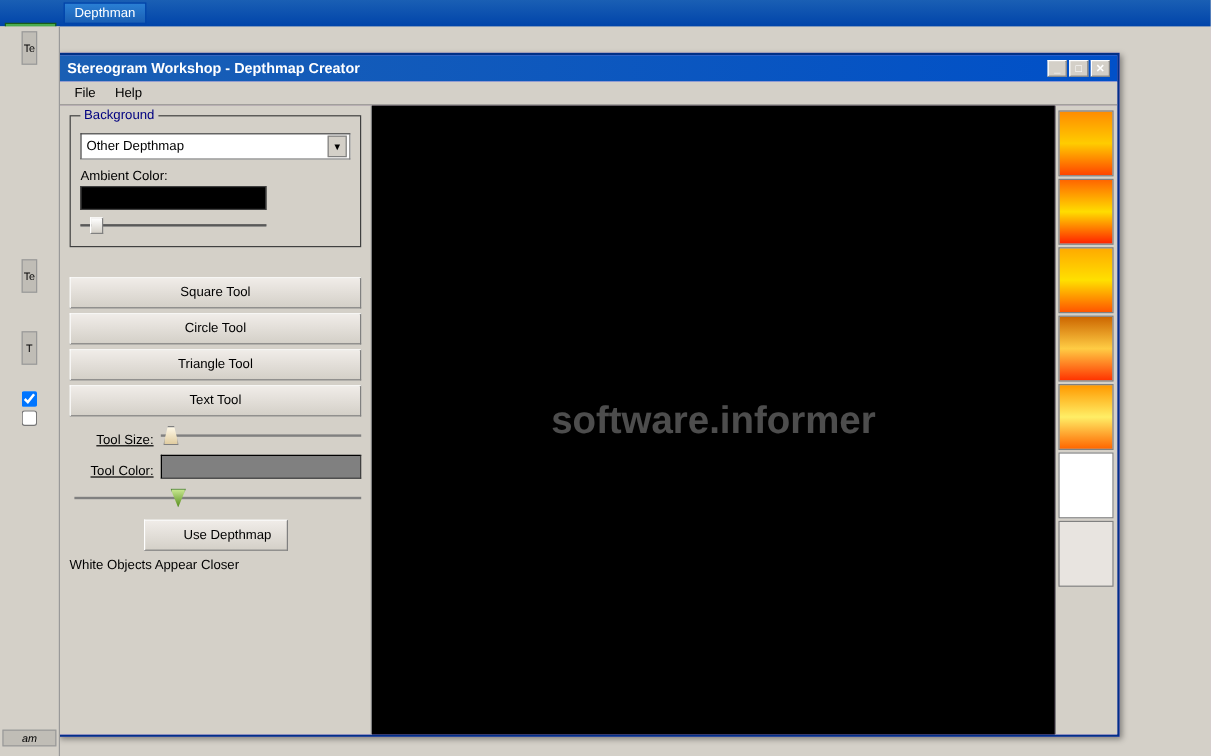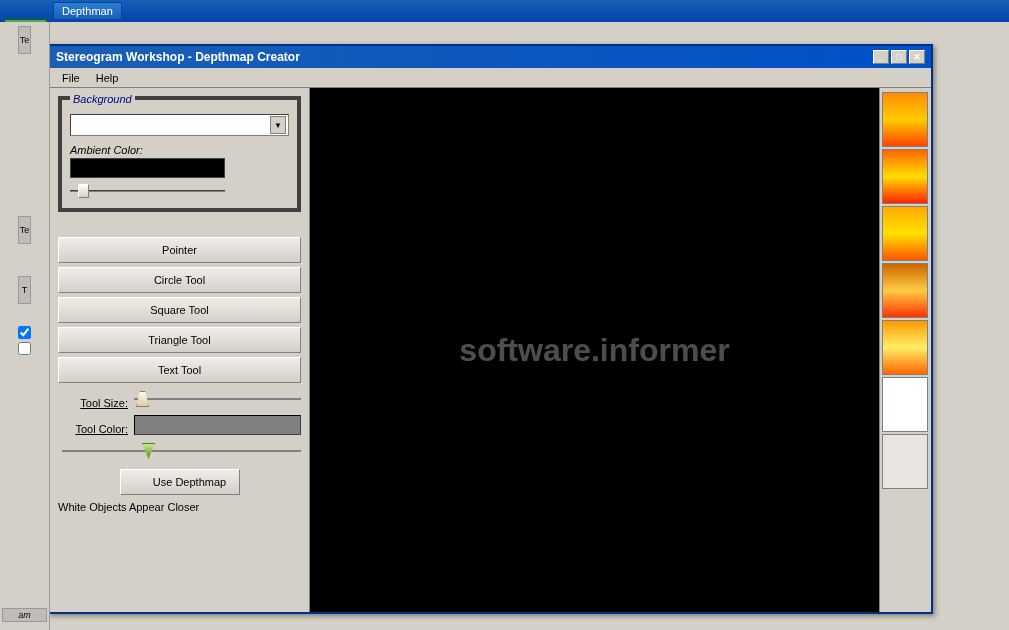--- a/index.html
+++ b/index.html
@@ -73,25 +73,24 @@
     .left-panel {
       width: 260px;
       background: #d4d0c8;
       padding: 8px;
       border-right: 1px solid #808080;
       overflow-y: auto;
     }
 
     
     .group-box {
-      border: 4px solid #404040;
+      border: 1px solid #404040;
       margin-bottom: 25px;
       padding: 6px 8px 8px;
       position: relative;
-      font-style: italic;
     }
     .group-box-title {
       position: absolute;
       top: -7px;
       left: 8px;
       background: #d4d0c8;
       padding: 0 3px;
       font-size: 11px;
       color: #000080;
     }
@@ -334,39 +333,39 @@
     </div>
 
     <div class="window-inner">
 
       <div class="left-panel">
 
         <div class="group-box">
           <span class="group-box-title">Background</span>
 
           <div class="dropdown">
+            <span style="font-size:11px; flex:1;">Other Depthmap</span>
             <div class="dropdown-arrow">
               <span>▼</span>
             </div>
           </div>
 
           <div class="color-label">Ambient Color:</div>
 
           <div class="color-swatch" style="background:#000; width:155px; height:20px; border:1px solid #404040;"></div>
 
           <div class="slider-container" style="position:relative; height:18px; margin-top:4px; width:155px;">
             <div style="position:absolute;top:8px;left:0;right:0;height:2px;background:#808080;border-top:1px solid #404040;"></div>
             <div style="position:absolute;top:2px;left:8px;width:11px;height:14px;background:linear-gradient(to bottom,#fff,#d4d0c8);border:1px solid #808080;border-top-color:#fff;border-left-color:#fff;cursor:pointer;"></div>
           </div>
         </div>
 
         <div class="tool-buttons">
-          <button class="tool-btn">Pointer</button>
+          <button class="tool-btn">Square Tool</button>
           <button class="tool-btn">Circle Tool</button>
-          <button class="tool-btn">Square Tool</button>
           <button class="tool-btn">Triangle Tool</button>
           <button class="tool-btn">Text Tool</button>
         </div>
 
         <div class="tool-prop-row">
           <span class="tool-prop-label">Tool Size:</span>
           <div style="flex:1; position:relative; height:20px;">
             <div style="position:absolute;top:9px;left:0;right:0;height:2px;background:#808080;"></div>
             <div style="position:absolute;top:2px;left:2px;width:13px;height:16px;background:linear-gradient(to bottom,#fff9e8,#e0cca0);border:1px solid #808080;cursor:pointer;clip-path:polygon(30% 0%, 70% 0%, 100% 100%, 0% 100%);"></div>
           </div>

